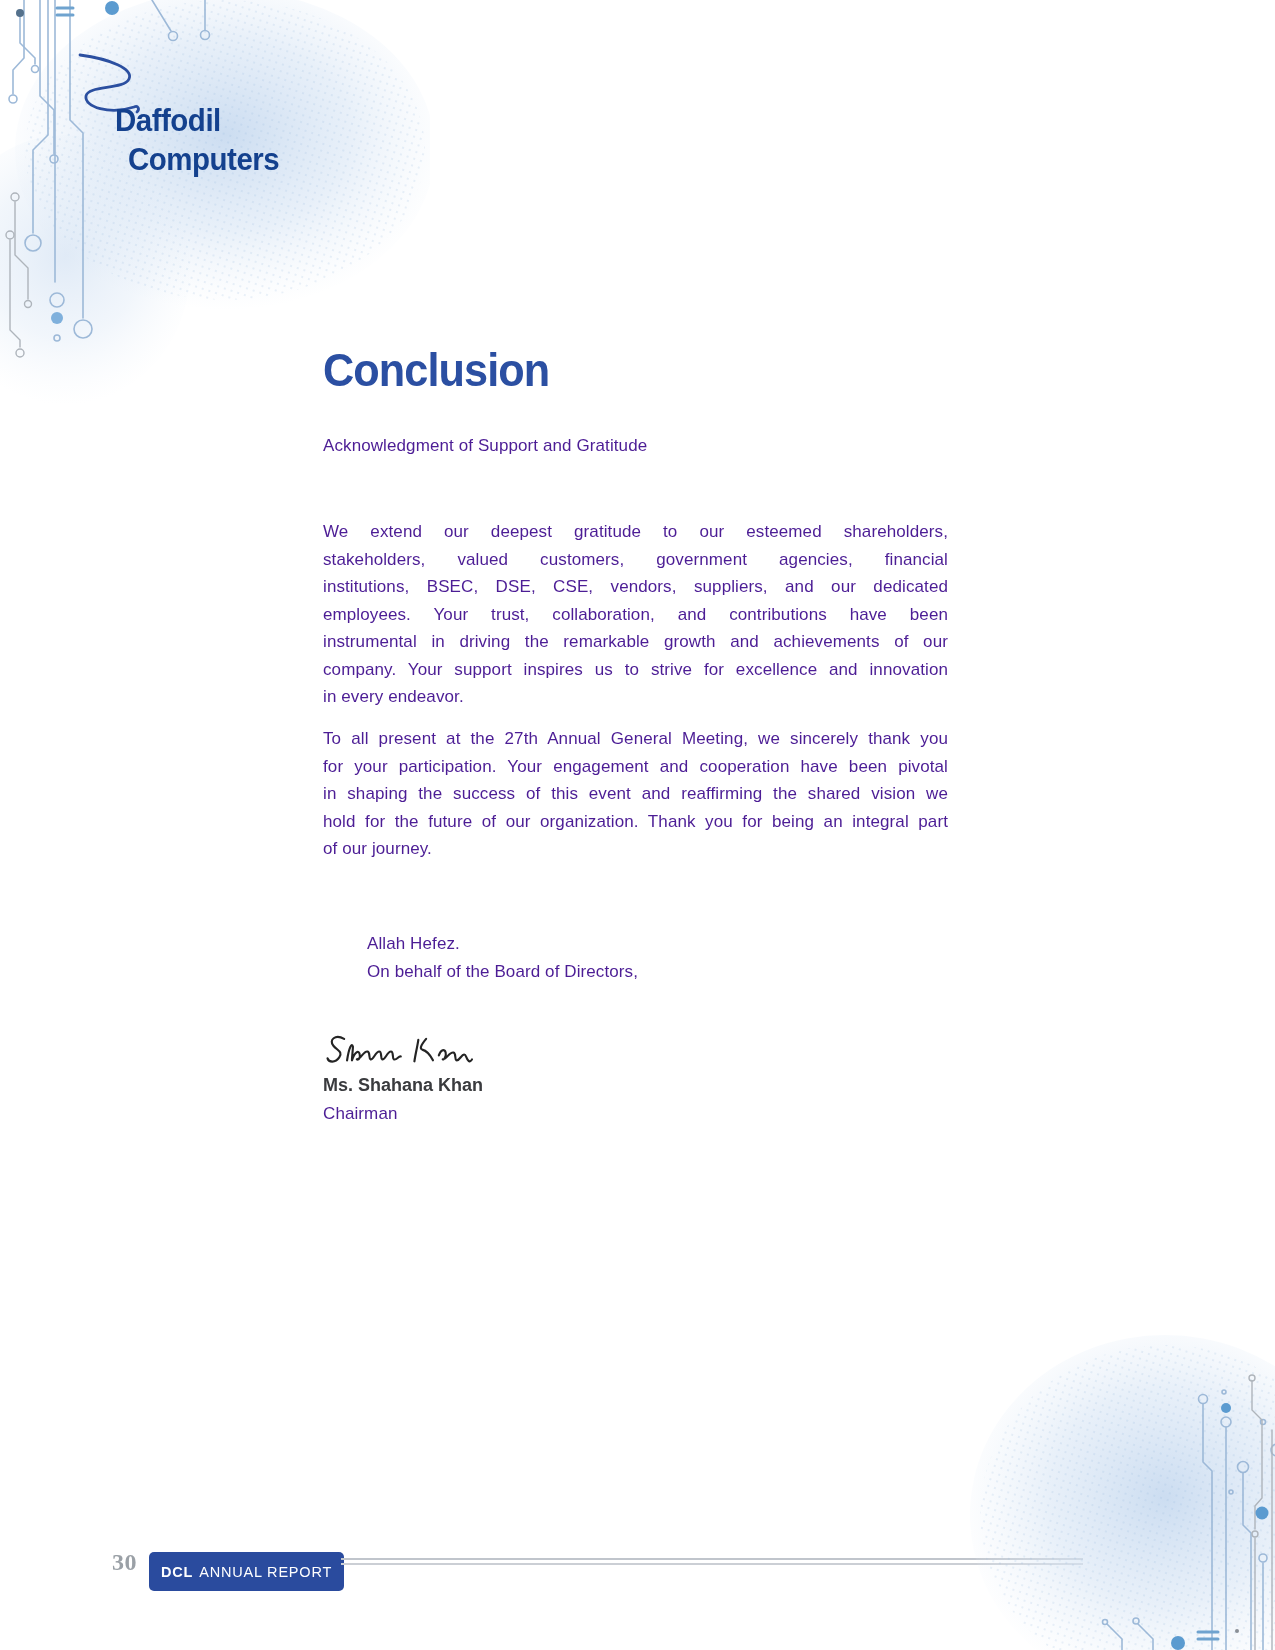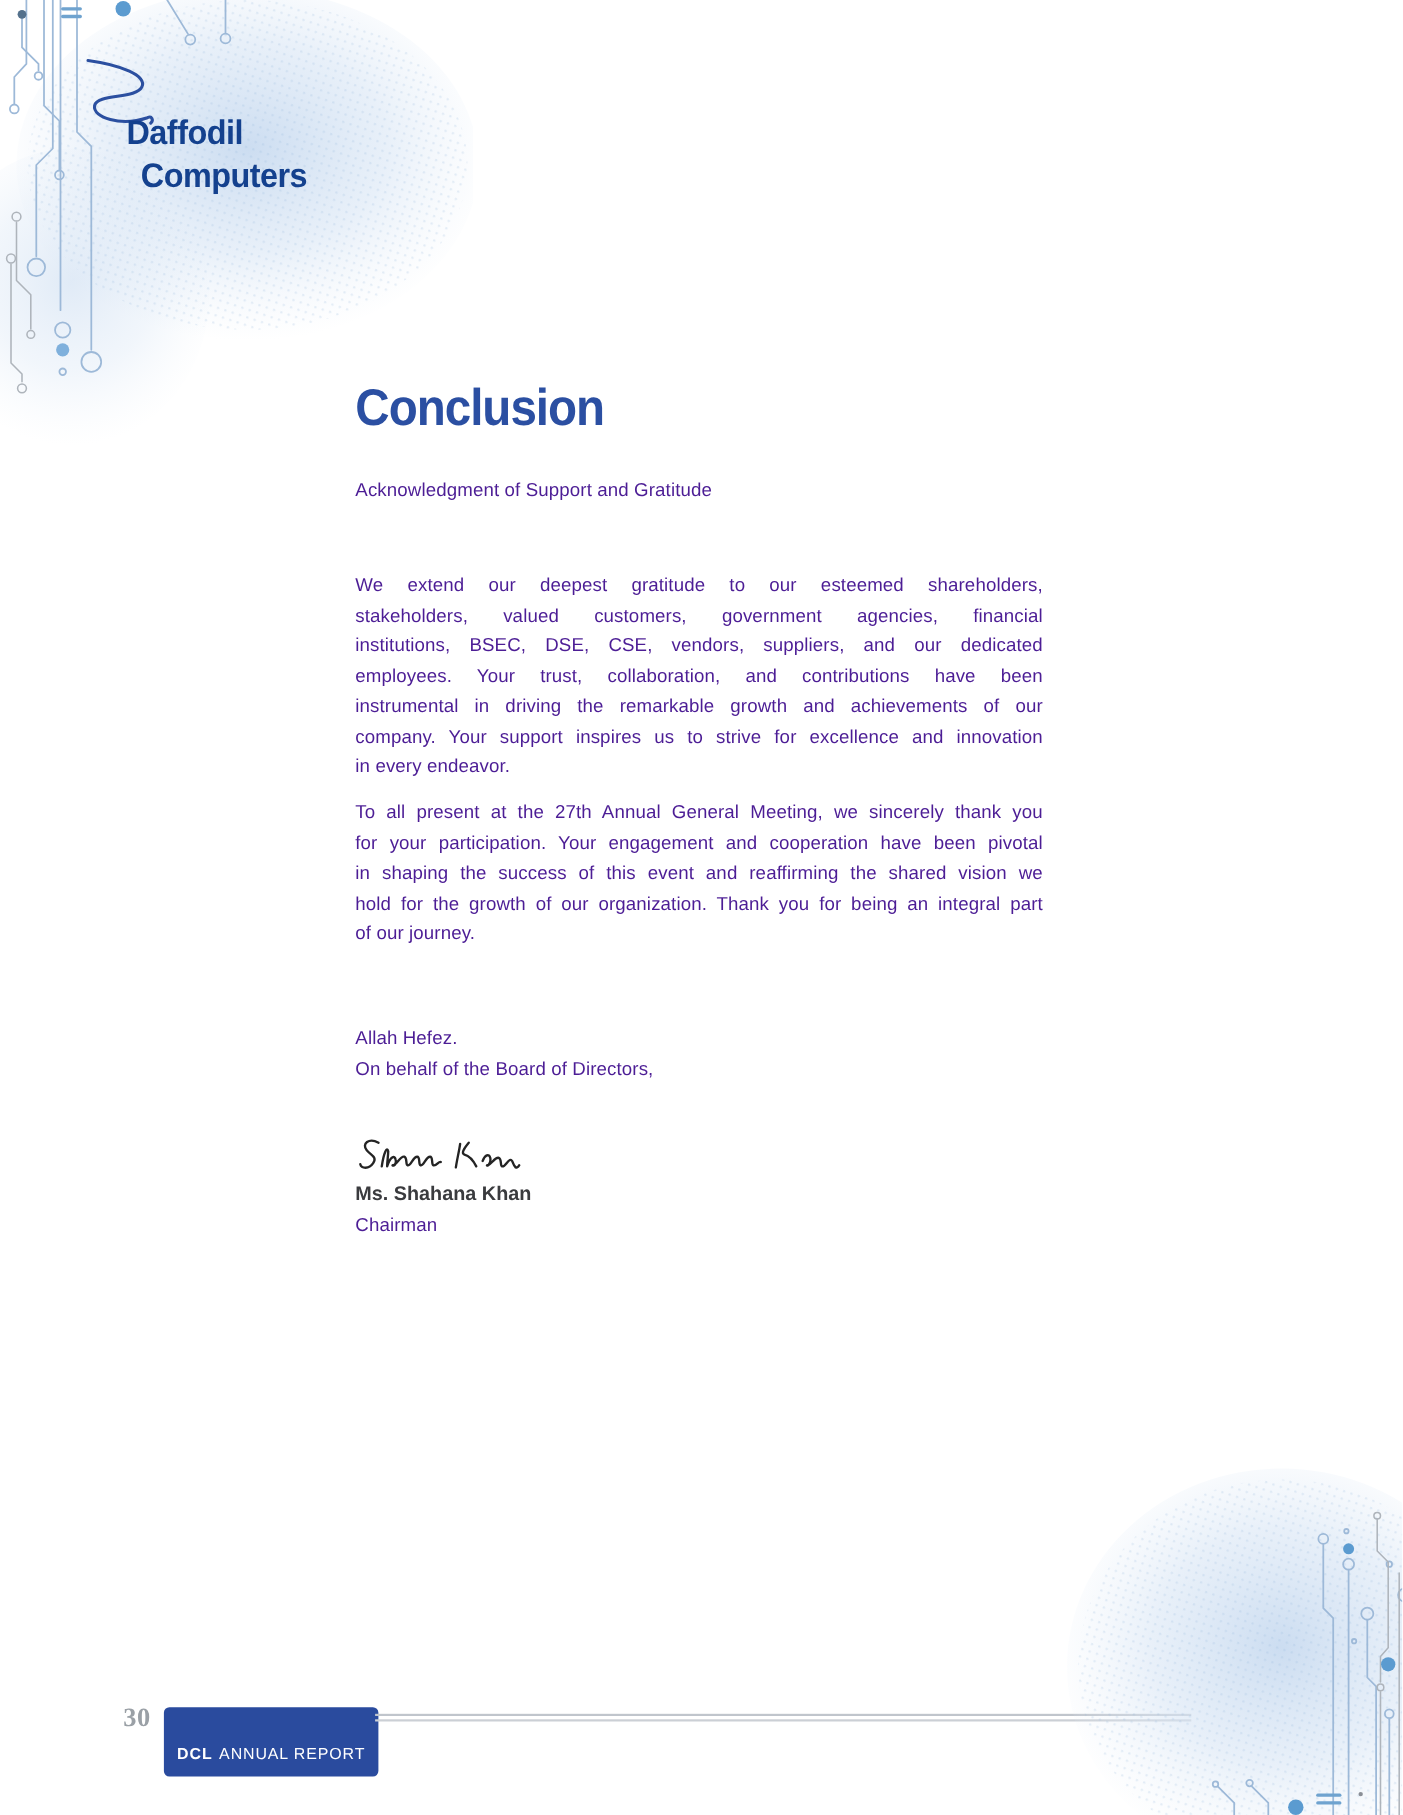--- a/index.html
+++ b/index.html
@@ -20,32 +20,32 @@
 
   
   .content{position:absolute;left:323px;top:0;width:625px;height:1650px;}
   .content > *{position:absolute;left:0;width:625px;}
   .page-title{top:346px;margin:0;font-size:47px;line-height:47px;font-weight:700;
     color:#2b4fa2;letter-spacing:-1px;transform:scaleX(.92);transform-origin:left top;}
   .body-text{font-size:17px;line-height:27.5px;color:#4c1d95;letter-spacing:.1px;}
   .subtitle{top:432px;}
   .para1{top:490px;margin-top:28px;}
   .para2{top:725px;}
-  .closing{top:930px;}
+  .closing{top:930px;margin-left:44px;}
   .jline{text-align:justify;text-align-last:justify;}
   .jlast{text-align:left;}
   .signature-svg{top:1033px;left:2px;width:172px;height:41px;}
   .signatory-name{top:1072px;font-size:18px;line-height:27px;font-weight:700;color:#3a3b3e;}
   .signatory-title{top:1100px;}
 
   
   .page-number{position:absolute;left:112px;top:1550px;font-size:24px;line-height:24px;
     font-weight:700;color:#9aa0a6;letter-spacing:.5px;font-family:Liberation Serif, serif;}
-  .report-pill{position:absolute;left:149px;top:1552px;height:39px;padding:12px 12px;
-    background:#2a4b9e;border-radius:5px;display:flex;align-items:flex-end;
+  .report-pill{position:absolute;left:149px;top:1552px;height:39px;padding:0 12px;
+    background:#2a4b9e;border-radius:5px;display:flex;align-items:center;
     color:#ffffff;font-size:14.5px;letter-spacing:.8px;white-space:nowrap;}
   .report-pill .bold{font-weight:700;}
   .report-pill .rest{font-weight:400;margin-left:6px;}
   .footer-rule{position:absolute;left:341px;top:1558px;width:742px;height:3px;
     border-top:2px solid #c0c5cc;border-bottom:2px solid #cbcfd5;}
 </style>
 </head>
 <body>
 
 <div class="page">
@@ -120,21 +120,21 @@
       <div class="jline">employees. Your trust, collaboration, and contributions have been</div>
       <div class="jline">instrumental in driving the remarkable growth and achievements of our</div>
       <div class="jline">company. Your support inspires us to strive for excellence and innovation</div>
       <div class="jlast">in every endeavor.</div>
     </div>
 
     <div class="para2 body-text">
       <div class="jline">To all present at the 27th Annual General Meeting, we sincerely thank you</div>
       <div class="jline">for your participation. Your engagement and cooperation have been pivotal</div>
       <div class="jline">in shaping the success of this event and reaffirming the shared vision we</div>
-      <div class="jline">hold for the growth of our organization. Thank you for being an integral part</div>
+      <div class="jline">hold for the future of our organization. Thank you for being an integral part</div>
       <div class="jlast">of our journey.</div>
     </div>
 
     <div class="closing body-text">
       <div>Allah Hefez.</div>
       <div>On behalf of the Board of Directors,</div>
     </div>
 
     <svg class="signature-svg" viewBox="0 0 175 42" role="img" aria-label="Shahana Khan">
       <g stroke="#242424" stroke-width="2.2" fill="none" stroke-linecap="round" stroke-linejoin="round">

